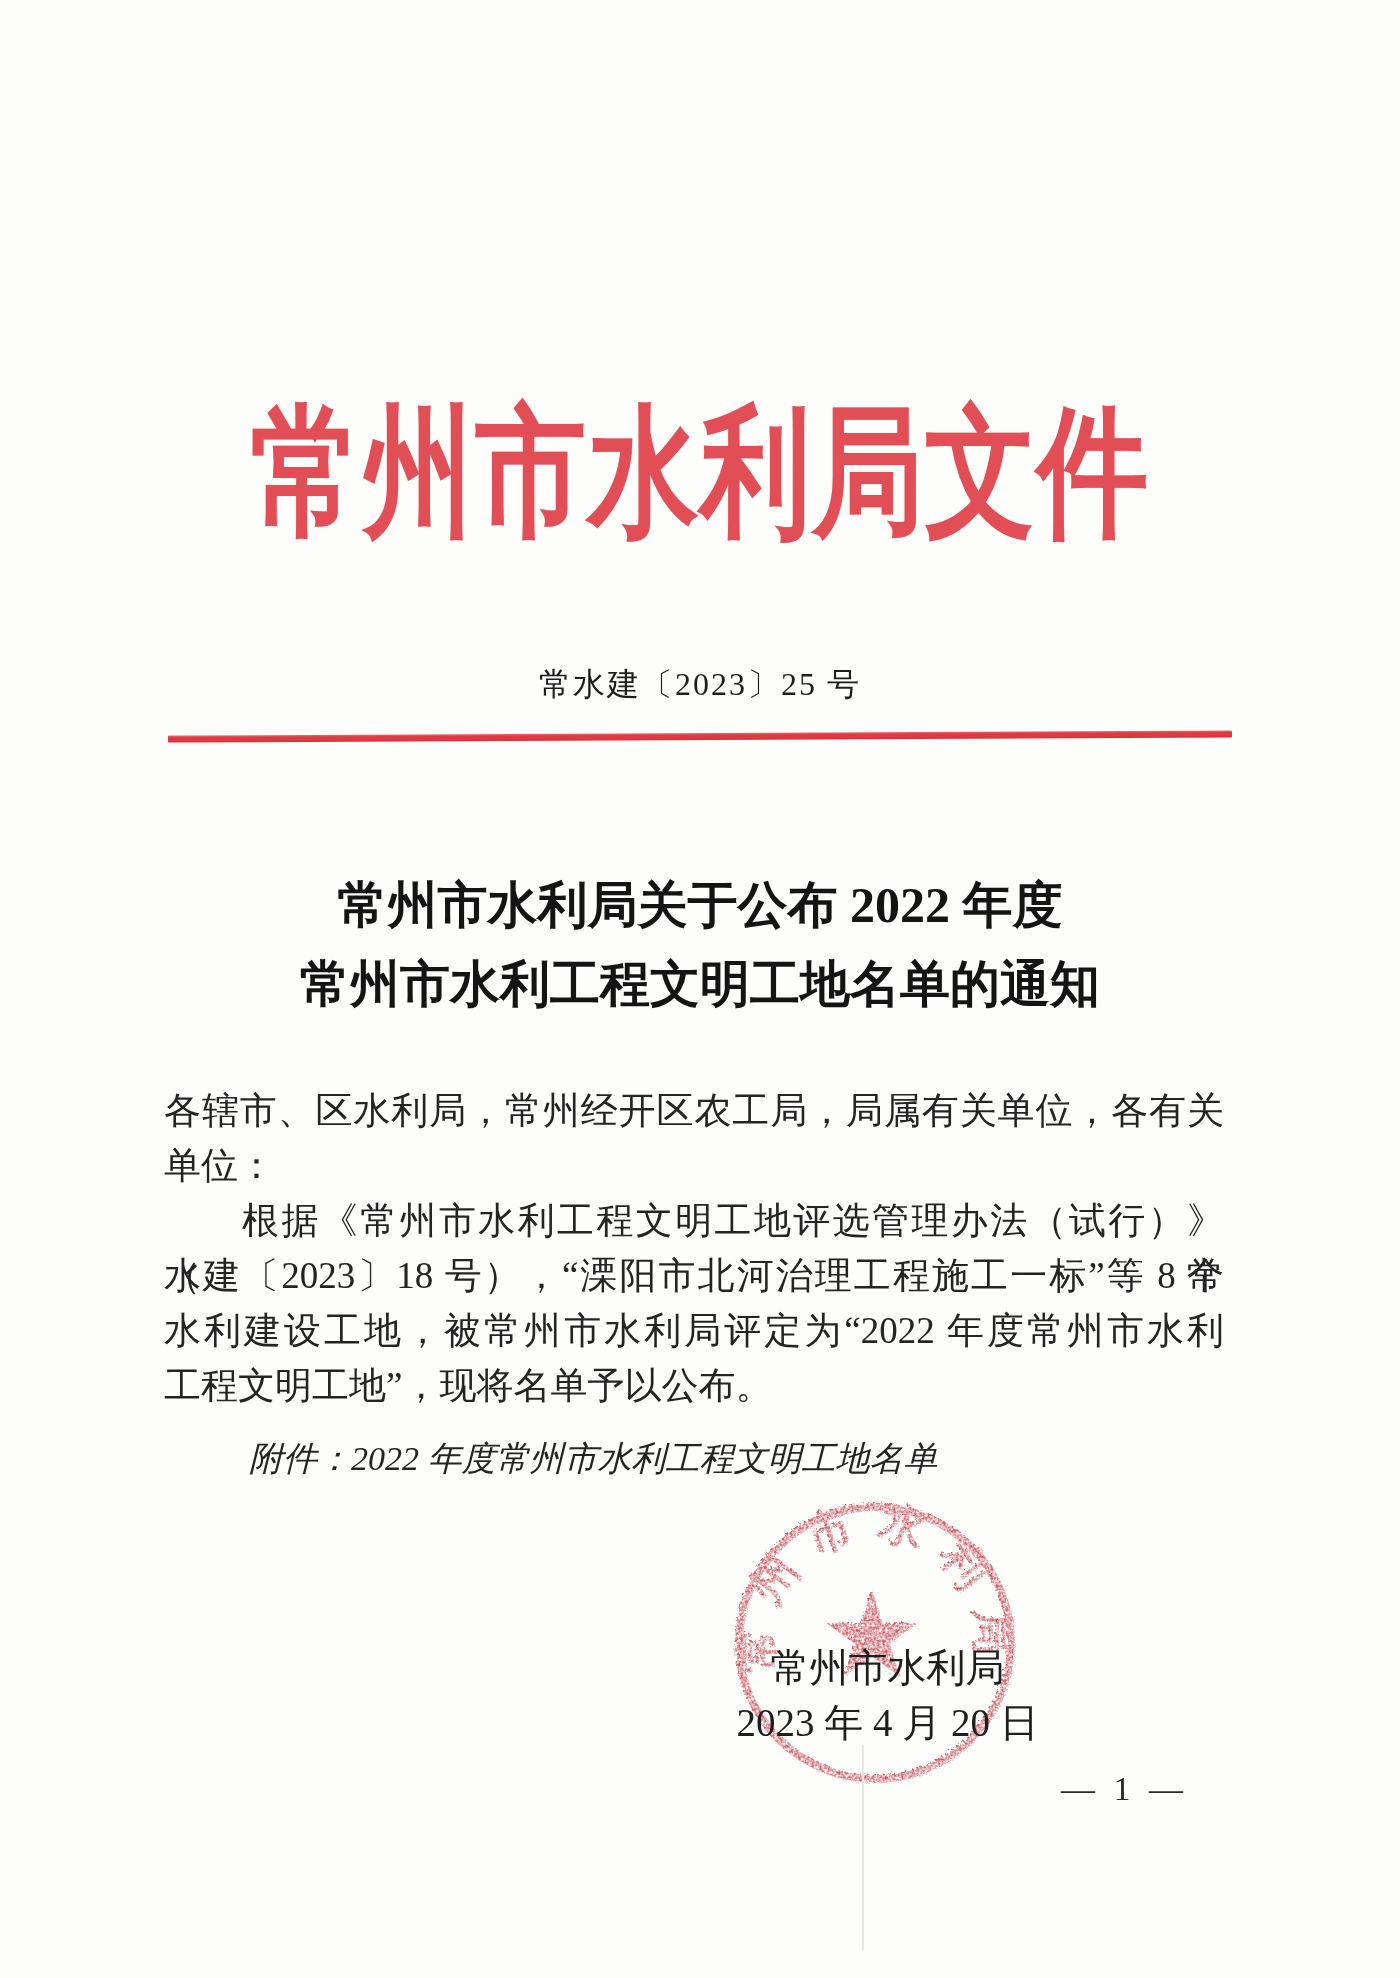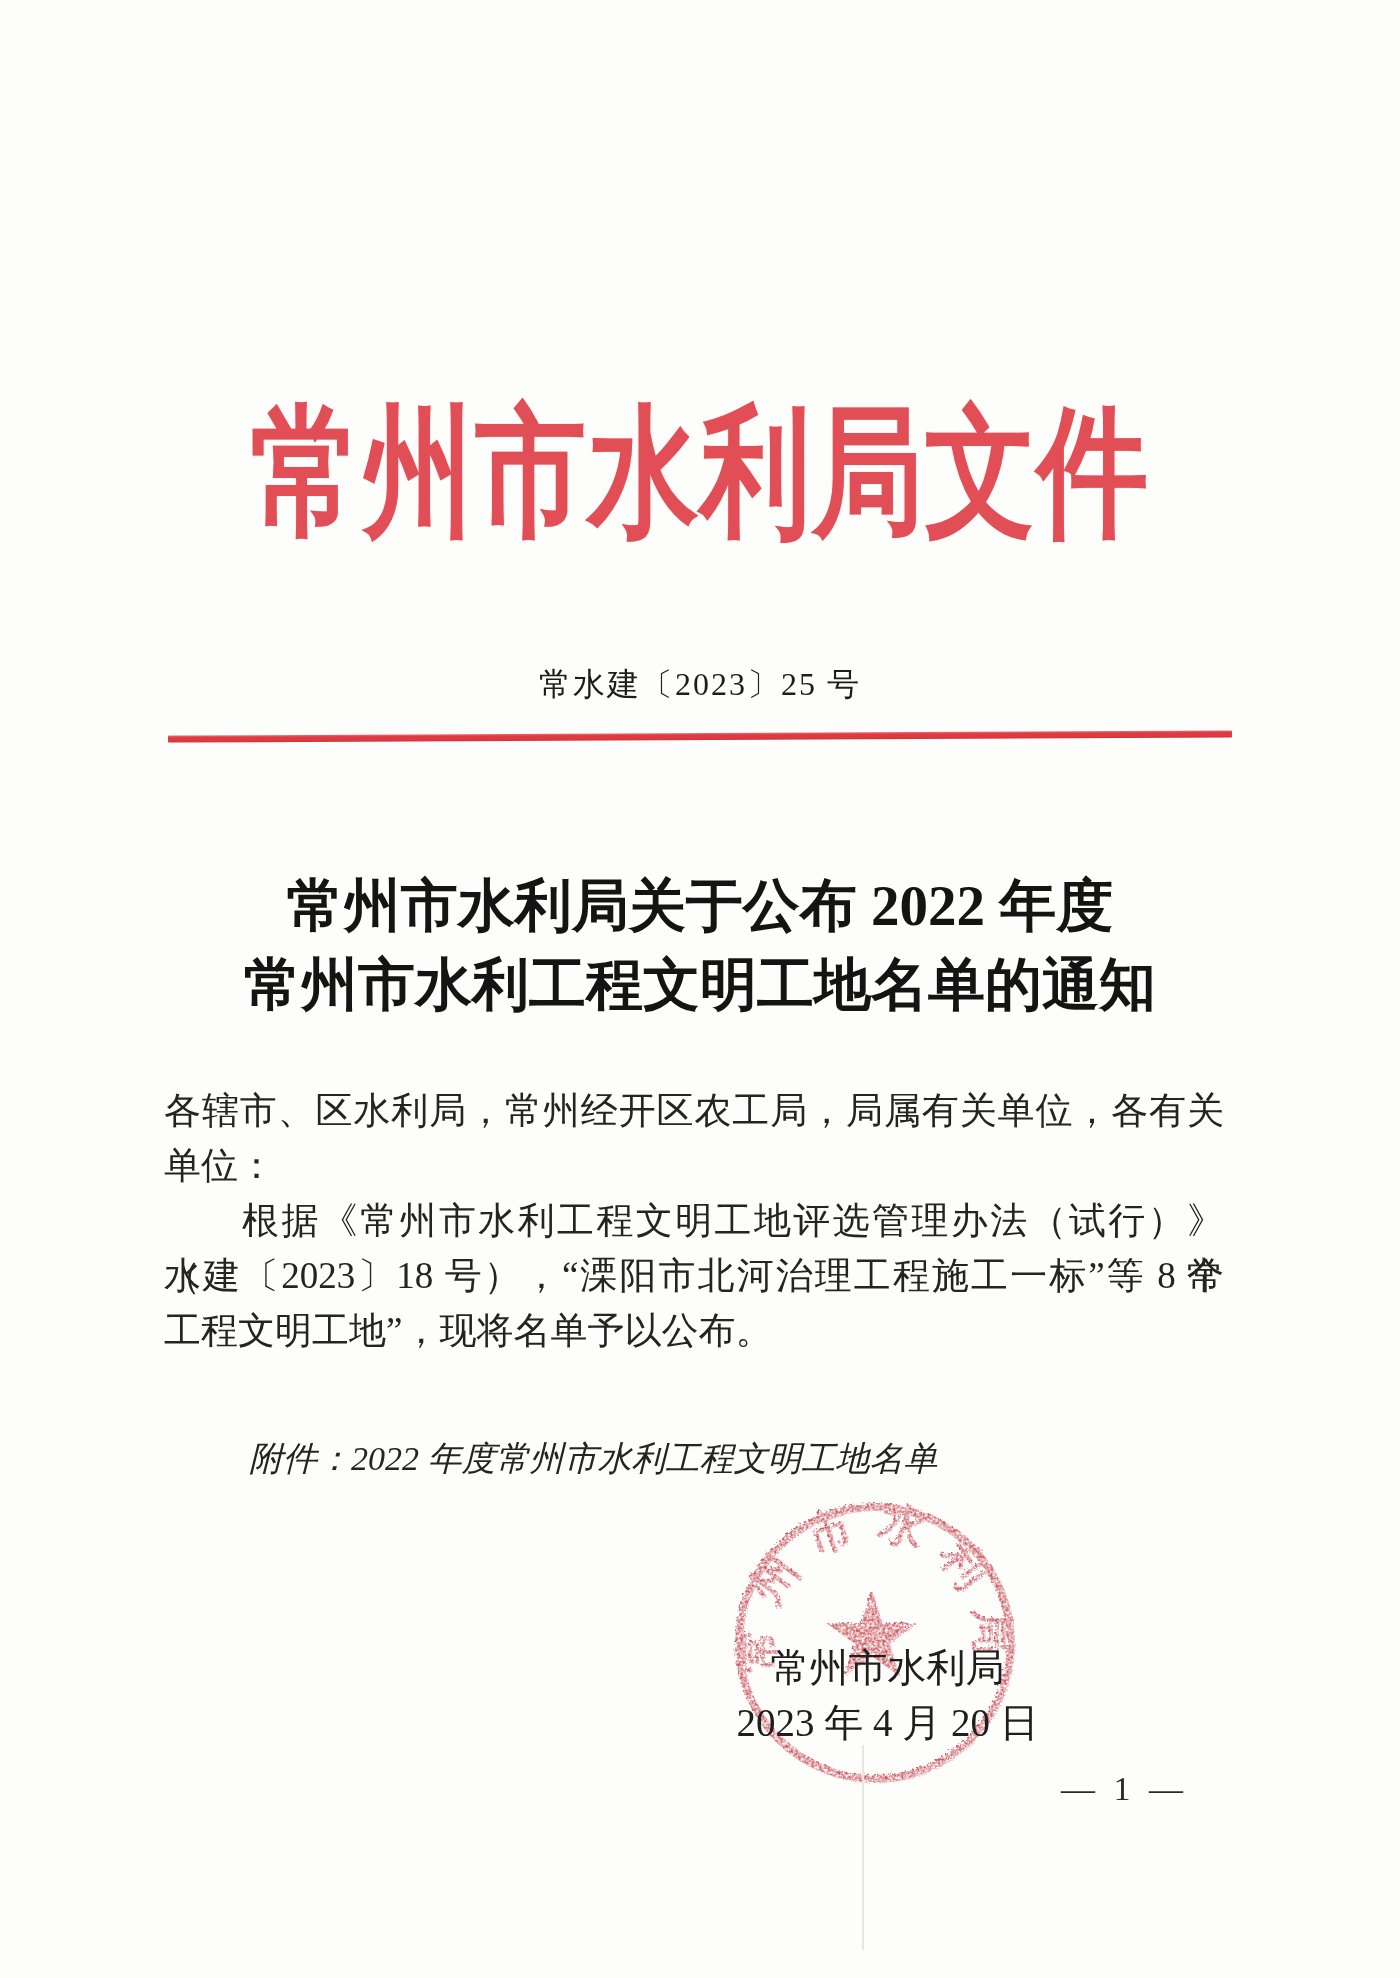--- a/index.html
+++ b/index.html
@@ -58,21 +58,21 @@
   }
 
   
   .notice-title {
     position: absolute;
     top: 866px;
     left: 170px;
     width: 1060px;
     text-align: center;
     font-weight: bold;
-    font-size: 57px;
+    font-size: 50px;
     line-height: 79px;
     color: #141414;
   }
 
   
   .body-text {
     position: absolute;
     top: 1083px;
     left: 164px;
     width: 1060px;
@@ -164,20 +164,21 @@
   <div class="notice-title">
     <div>常州市水利局关于公布 2022 年度</div>
     <div>常州市水利工程文明工地名单的通知</div>
   </div>
 
   <div class="body-text">
     <div class="body-line">各辖市、区水利局，常州经开区农工局，局属有关单位，各有关</div>
     <div class="body-line para-end">单位：</div>
     <div class="body-line indent">根据《常州市水利工程文明工地评选管理办法（试行）》（常</div>
     <div class="body-line">水建〔2023〕18 号），“溧阳市北河治理工程施工一标”等 8 个</div>
+    <div class="body-line">水利建设工地，被常州市水利局评定为“2022 年度常州市水利</div>
     <div class="body-line para-end">工程文明工地”，现将名单予以公布。</div>
   </div>
 
   <div class="attachment-line">附件：2022 年度常州市水利工程文明工地名单</div>
 
   <svg class="seal" viewBox="0 0 300 300" xmlns="http://www.w3.org/2000/svg">
     <defs>
       <filter id="stampGrain" x="-15%" y="-15%" width="130%" height="130%">
         <feTurbulence type="fractalNoise" baseFrequency="0.38" numOctaves="3" seed="11" result="n"></feTurbulence>
         <feDisplacementMap in="SourceGraphic" in2="n" scale="6" result="d"></feDisplacementMap>

